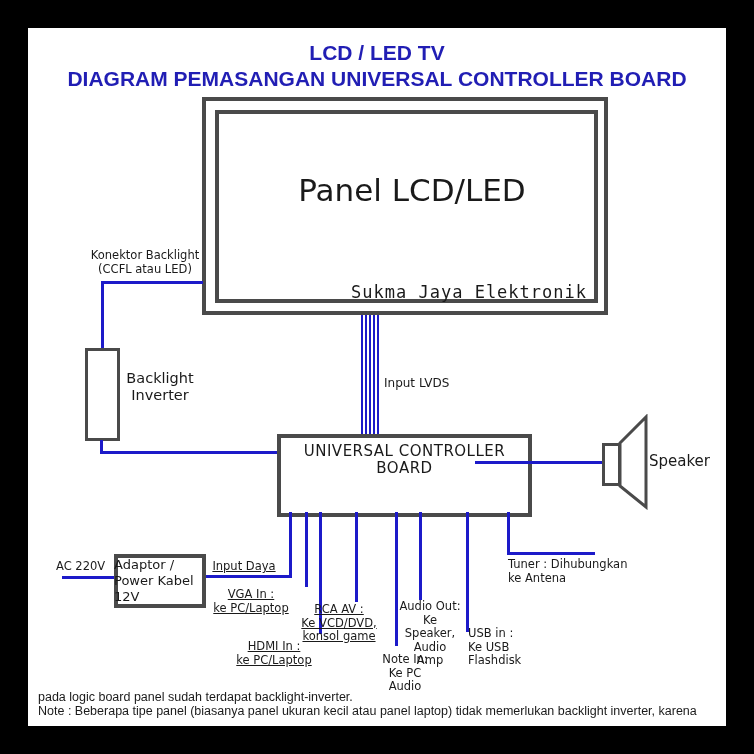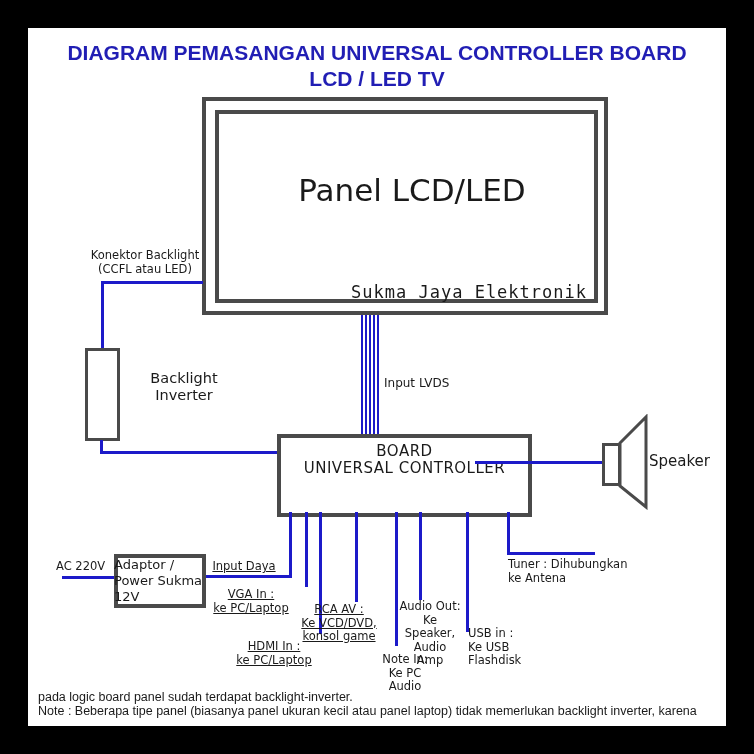--- a/index.html
+++ b/index.html
@@ -16,37 +16,37 @@
          line-height:26px;color:#211eb4;}
   .panel-label{position:absolute;left:215px;top:172px;width:394px;text-align:center;
          font-size:31px;color:#1a1a1a;}
   .watermark{position:absolute;left:215px;top:282px;width:372px;text-align:right;
          font-family:"DejaVu Sans Mono",monospace;font-size:17px;
          letter-spacing:1px;}
   .lbl{position:absolute;font-size:11.5px;line-height:13.5px;}
   .lbl.center{text-align:center;}
   .lbl.right{text-align:center;text-decoration:underline;}
   .inverter-label{position:absolute;left:120px;top:370px;width:80px;text-align:center;
-         font-size:14.5px;line-height:17px;padding-left:24px;}
+         font-size:14.5px;line-height:17px;}
   .board-label{position:absolute;left:277px;top:443px;width:255px;text-align:center;
          font-size:15px;line-height:17px;letter-spacing:0.5px;}
   .adaptor-text{position:absolute;left:114px;top:557px;width:92px;
          font-size:13px;line-height:16px;}
   .speaker-label{position:absolute;left:649px;top:452px;font-size:15px;}
   .note{position:absolute;left:38px;top:691px;width:680px;
          font-family:"Liberation Sans",sans-serif;font-size:12.5px;line-height:13.5px;}
 </style>
 </head>
 <body>
 
 <div class="canvas"></div>
 
 <div class="title">
+  <div>LCD / LED TV</div>
   <div>DIAGRAM PEMASANGAN UNIVERSAL CONTROLLER BOARD</div>
-  <div>LCD / LED TV</div>
 </div>
 
 <div class="box" style="left:202px;top:97px;width:406px;height:218px;"></div>
 <div class="box" style="left:215px;top:110px;width:383px;height:193px;"></div>
 <div class="panel-label">Panel LCD/LED</div>
 <div class="watermark">Sukma Jaya Elektronik</div>
 
 <div class="lbl center" style="left:80px;top:249px;width:130px;">
   <div>Konektor Backlight</div>
   <div>(CCFL atau LED)</div>
@@ -64,37 +64,37 @@
 
 <div class="wire vline" style="left:361px;top:315px;height:125px;width:2px;"></div>
 <div class="wire vline" style="left:365px;top:315px;height:125px;width:2px;"></div>
 <div class="wire vline" style="left:369px;top:315px;height:125px;width:2px;"></div>
 <div class="wire vline" style="left:373px;top:315px;height:125px;width:2px;"></div>
 <div class="wire vline" style="left:377px;top:315px;height:125px;width:2px;"></div>
 <div class="lbl" style="left:384px;top:377px;width:70px;font-size:12px;">Input LVDS</div>
 
 <div class="box" style="left:277px;top:434px;width:255px;height:83px;"></div>
 <div class="board-label">
+  <div>UNIVERSAL CONTROLLER</div>
   <div>BOARD</div>
-  <div>UNIVERSAL CONTROLLER</div>
 </div>
 
 <div class="wire hline" style="left:475px;top:461px;width:128px;"></div>
 <div class="box" style="left:602px;top:443px;width:19px;height:43px;border-width:3px;"></div>
 <svg class="abs" style="left:617px;top:414px;" width="32" height="96" viewBox="0 0 32 96">
   <polygon points="3,29 29,3 29,93 3,72" fill="#ffffff" stroke="#4a4a4a" stroke-width="3"></polygon>
 </svg>
 <div class="speaker-label">Speaker</div>
 
 <div class="lbl" style="left:56px;top:560px;">AC 220V</div>
 <div class="wire hline" style="left:62px;top:576px;width:52px;"></div>
 <div class="box" style="left:114px;top:554px;width:92px;height:54px;"></div>
 <div class="adaptor-text">
   <div>Adaptor /</div>
-  <div>Power Sukma</div>
+  <div>Power Kabel</div>
   <div>12V</div>
 </div>
 <div class="wire hline" style="left:206px;top:575px;width:86px;"></div>
 <div class="lbl right" style="left:200px;top:560px;width:88px;">Input Daya</div>
 
 <div class="wire vline" style="left:289px;top:512px;height:66px;"></div>
 <div class="wire vline" style="left:305px;top:512px;height:75px;"></div>
 <div class="wire vline" style="left:319px;top:512px;height:122px;"></div>
 <div class="wire vline" style="left:355px;top:512px;height:90px;"></div>
 <div class="wire vline" style="left:395px;top:512px;height:134px;"></div>

